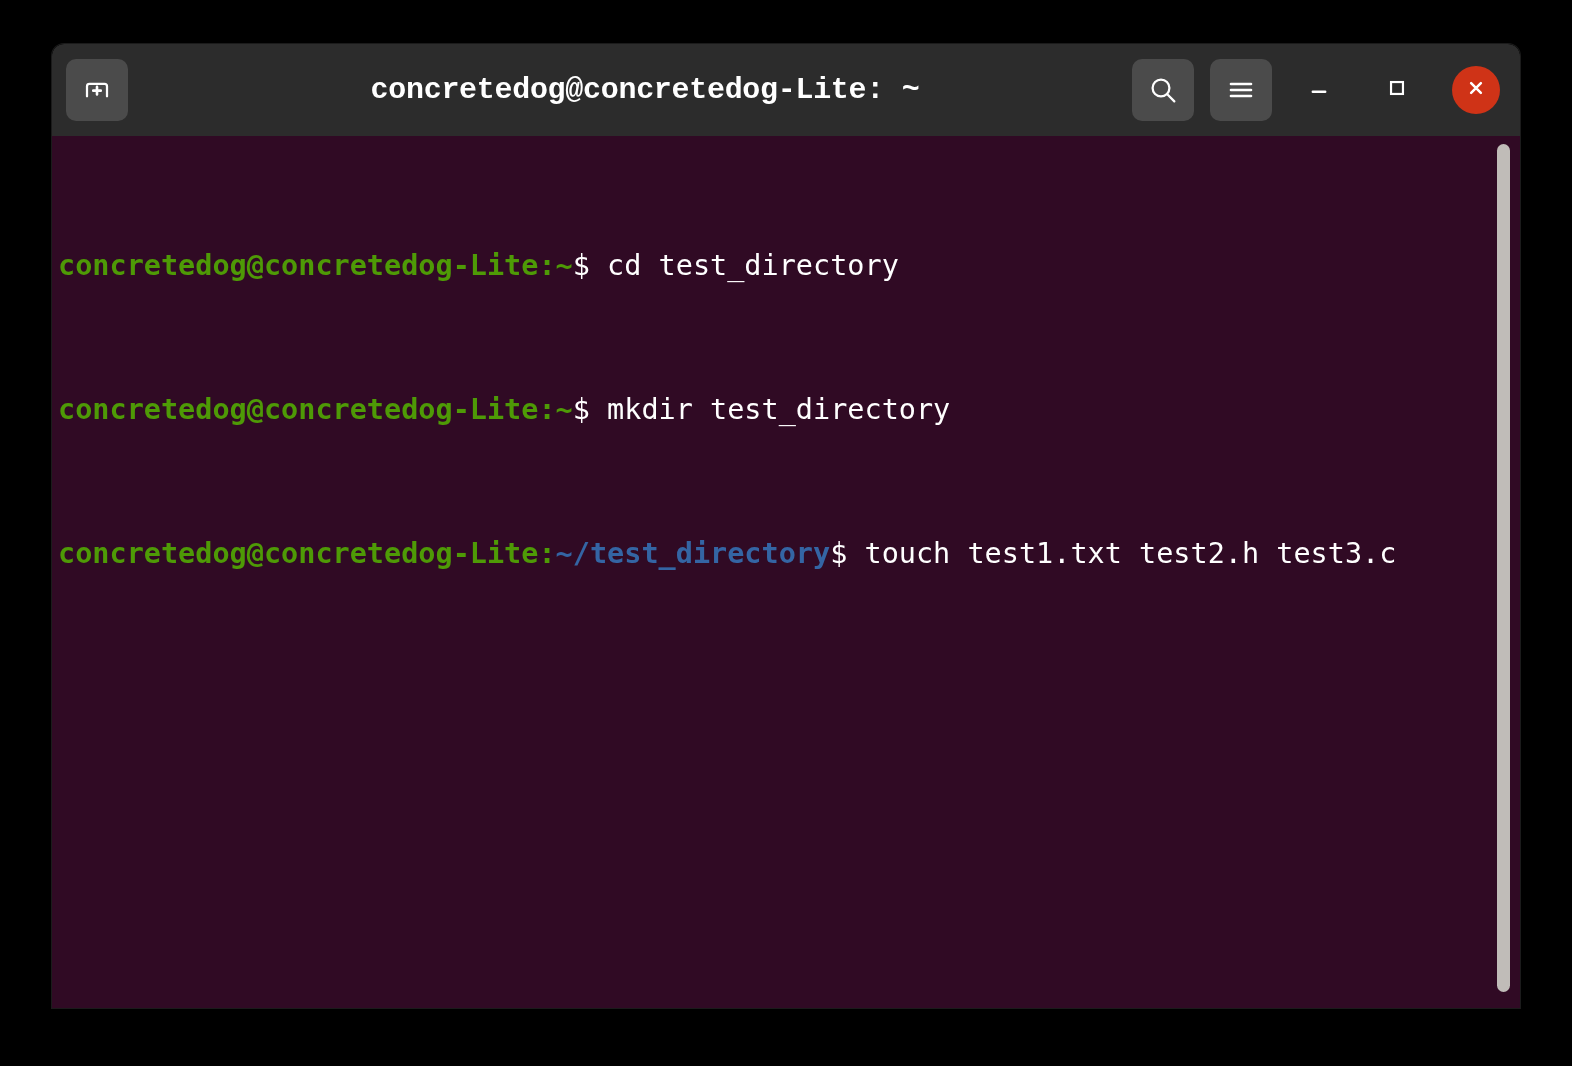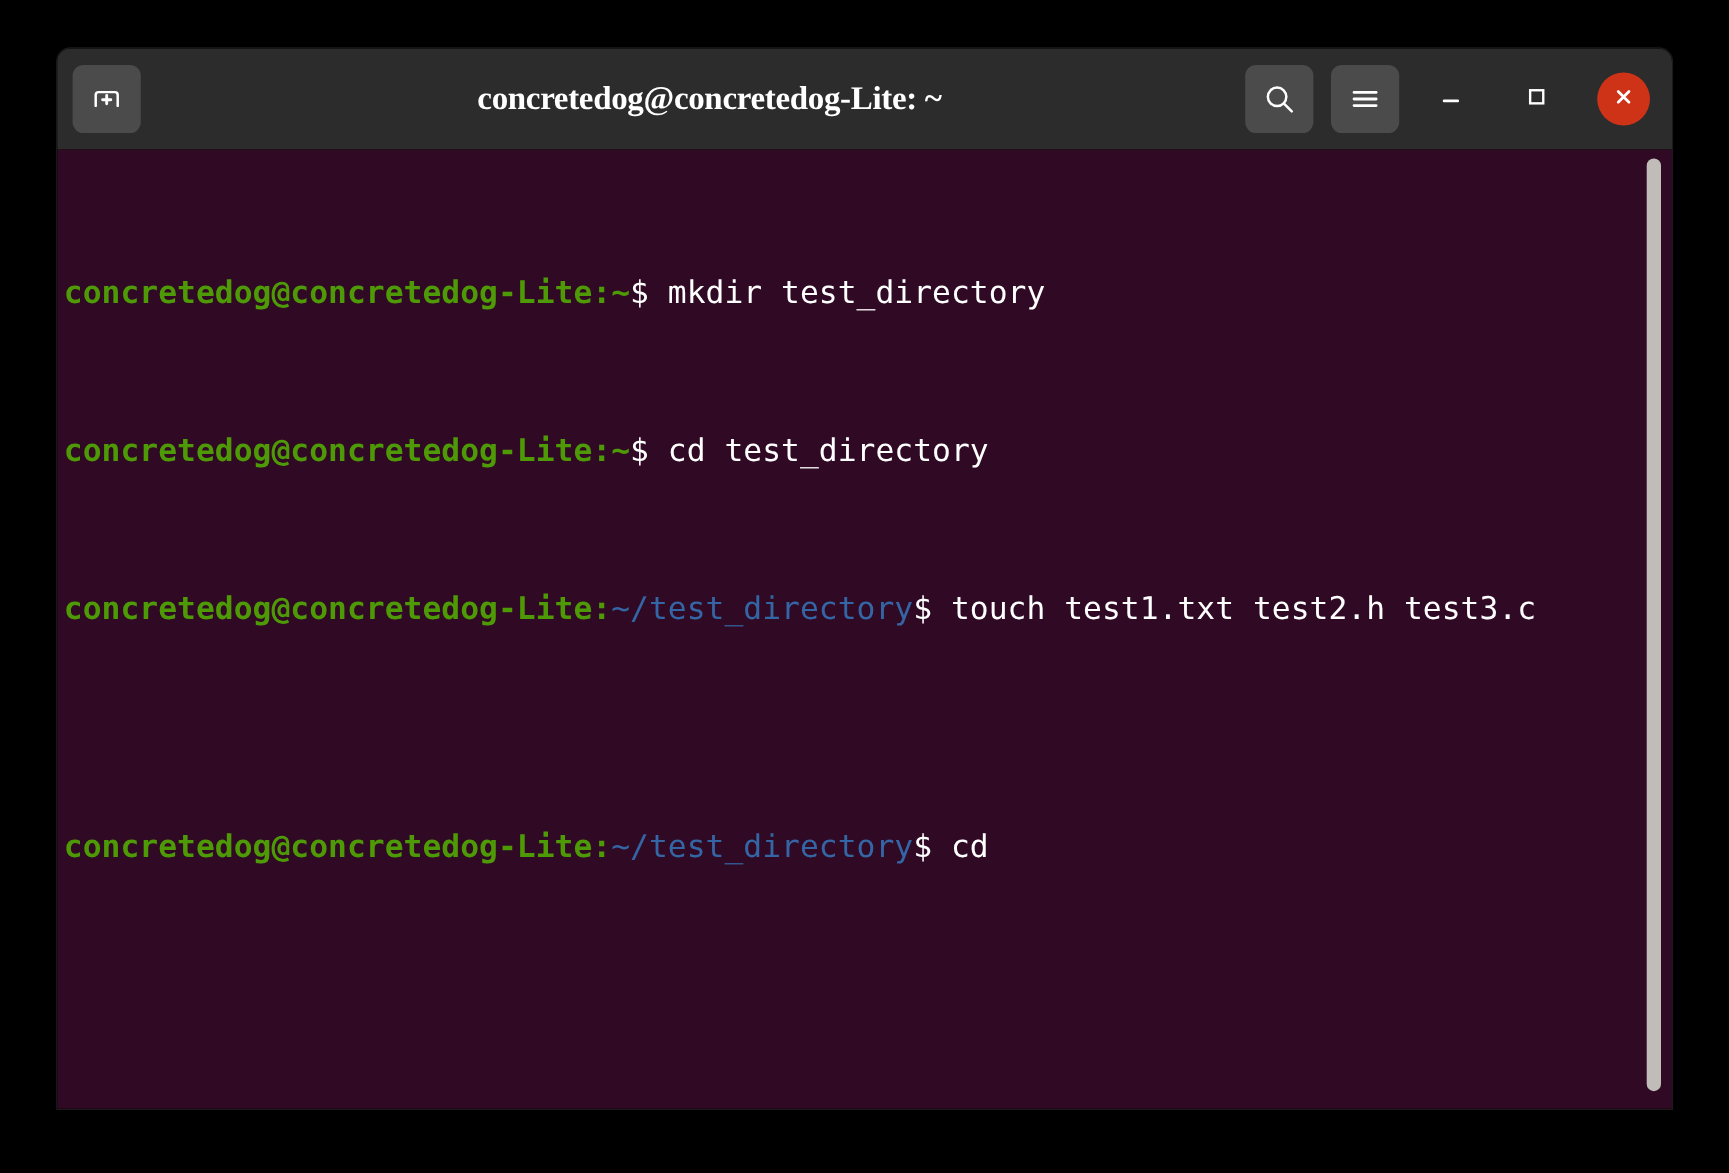--- a/index.html
+++ b/index.html
@@ -55,21 +55,21 @@
     justify-content: center;
     flex: 0 0 auto;
     cursor: pointer;
   }
   .hdr-btn svg { display: block; }
 
   #title-text {
     flex: 1 1 auto;
     text-align: center;
     color: #ffffff;
-    font-family: Liberation Serif, serif;
+    font-family: Liberation Mono, monospace;
     font-weight: bold;
     font-size: 30px;
     letter-spacing: -0.3px;
     white-space: nowrap;
     overflow: hidden;
     padding-left: 30px;
   }
 
   #right-controls {
     display: flex;
@@ -116,21 +116,21 @@
     right: 0;
     font-family: "DejaVu Sans Mono", monospace;
     font-size: 28.5px;
     line-height: 36px;
     white-space: pre;
     color: #ffffff;
   }
   .ln { height: 36px; }
 
   .c-green  { color: #4e9a06; font-weight: bold; }
-  .c-blue   { color: #3465a4; font-weight: normal; margin-top: 40px; }
+  .c-blue   { color: #3465a4; font-weight: bold; margin-top: 40px; }
   .c-white  { color: #ffffff; }
 
   
   #scrollbar-track {
     position: absolute;
     top: 0;
     right: 8px;
     width: 18px;
     height: 872px;
   }
@@ -208,29 +208,28 @@
           </span>
         </div>
 
       </div>
     </div>
 
     <div id="terminal-body">
 
       <div id="term-text">
 
+        <div class="ln"><span class="c-green">concretedog@concretedog-Lite</span><span class="c-green">:~</span><span class="c-white">$ </span><span class="c-white">cd test_directory</span></div>
+
         <div class="ln"><span class="c-green">concretedog@concretedog-Lite</span><span class="c-green">:~</span><span class="c-white">$ </span><span class="c-white">mkdir test_directory</span></div>
 
-        <div class="ln"><span class="c-green">concretedog@concretedog-Lite</span><span class="c-green">:~</span><span class="c-white">$ </span><span class="c-white">cd test_directory</span></div>
-
         <div class="ln"><span class="c-green">concretedog@concretedog-Lite</span><span class="c-green">:</span><span class="c-blue">~/test_directory</span><span class="c-white">$ </span><span class="c-white">touch test1.txt test2.h test3.c</span></div>
 
 
 
-        <div class="ln"><span class="c-green">concretedog@concretedog-Lite</span><span class="c-green">:</span><span class="c-blue">~/test_directory</span><span class="c-white">$ </span><span class="c-white">cd</span></div>
 
         
 
         
         
         
         
 
         
 

